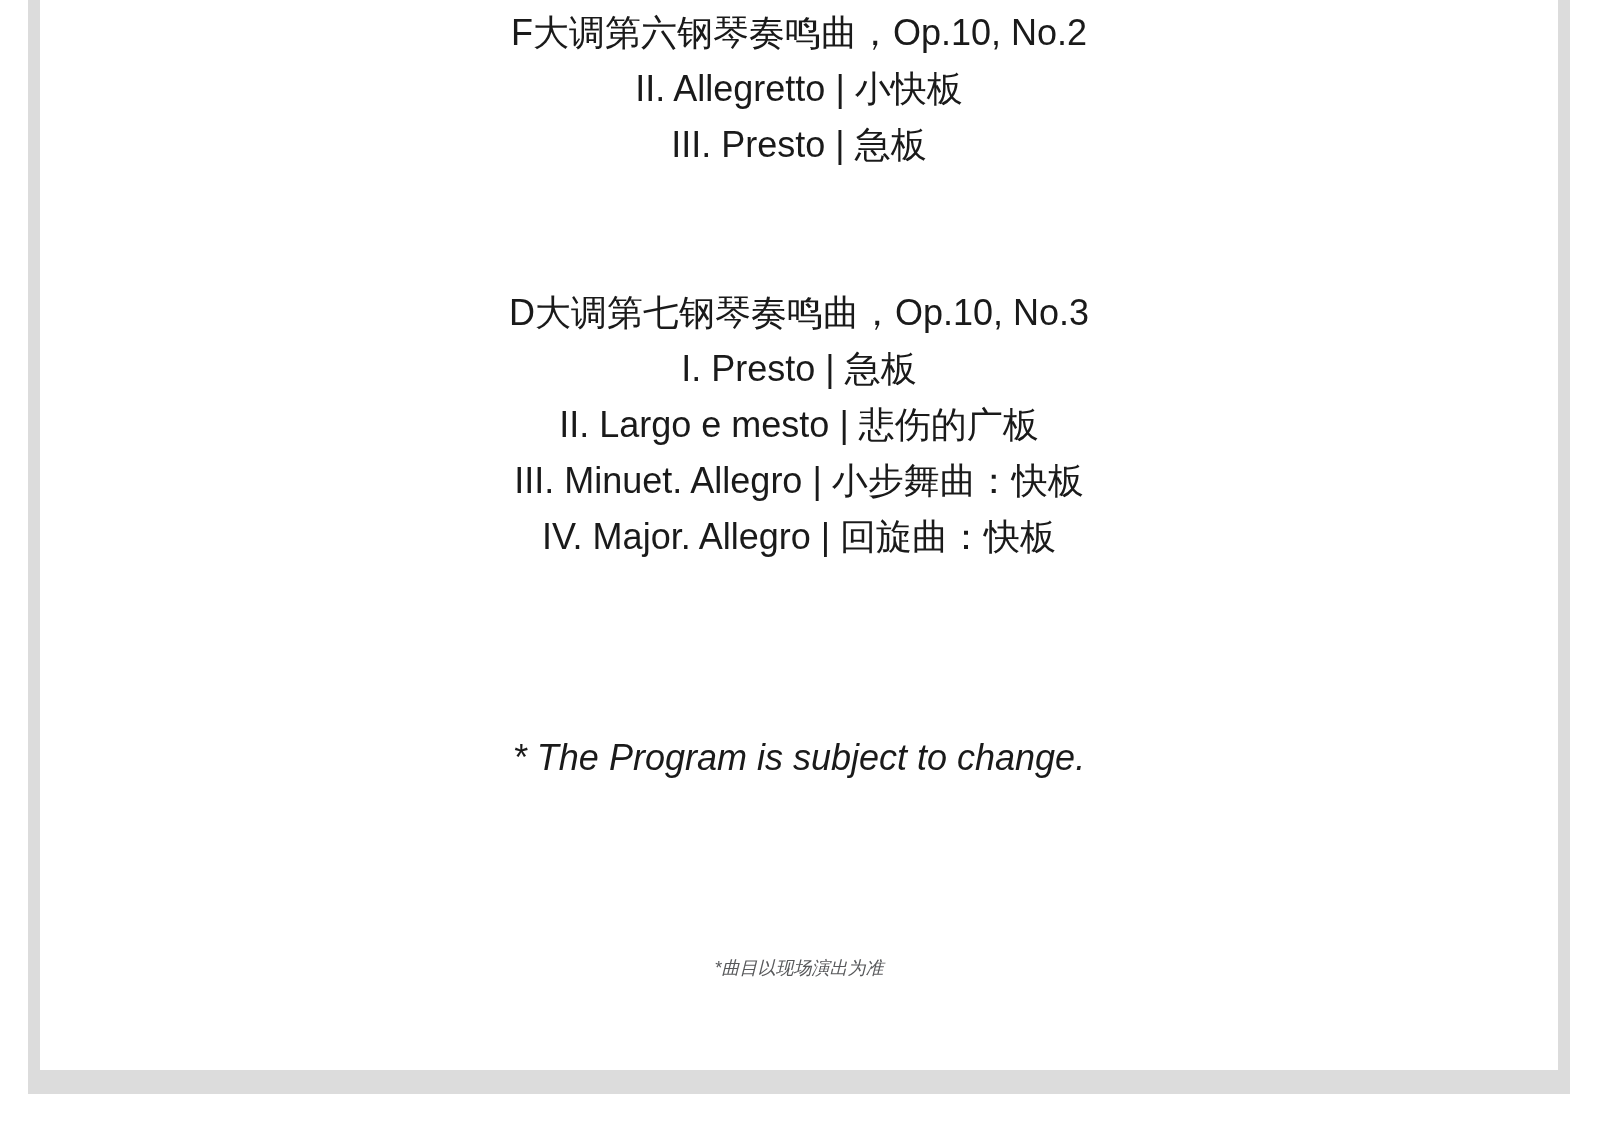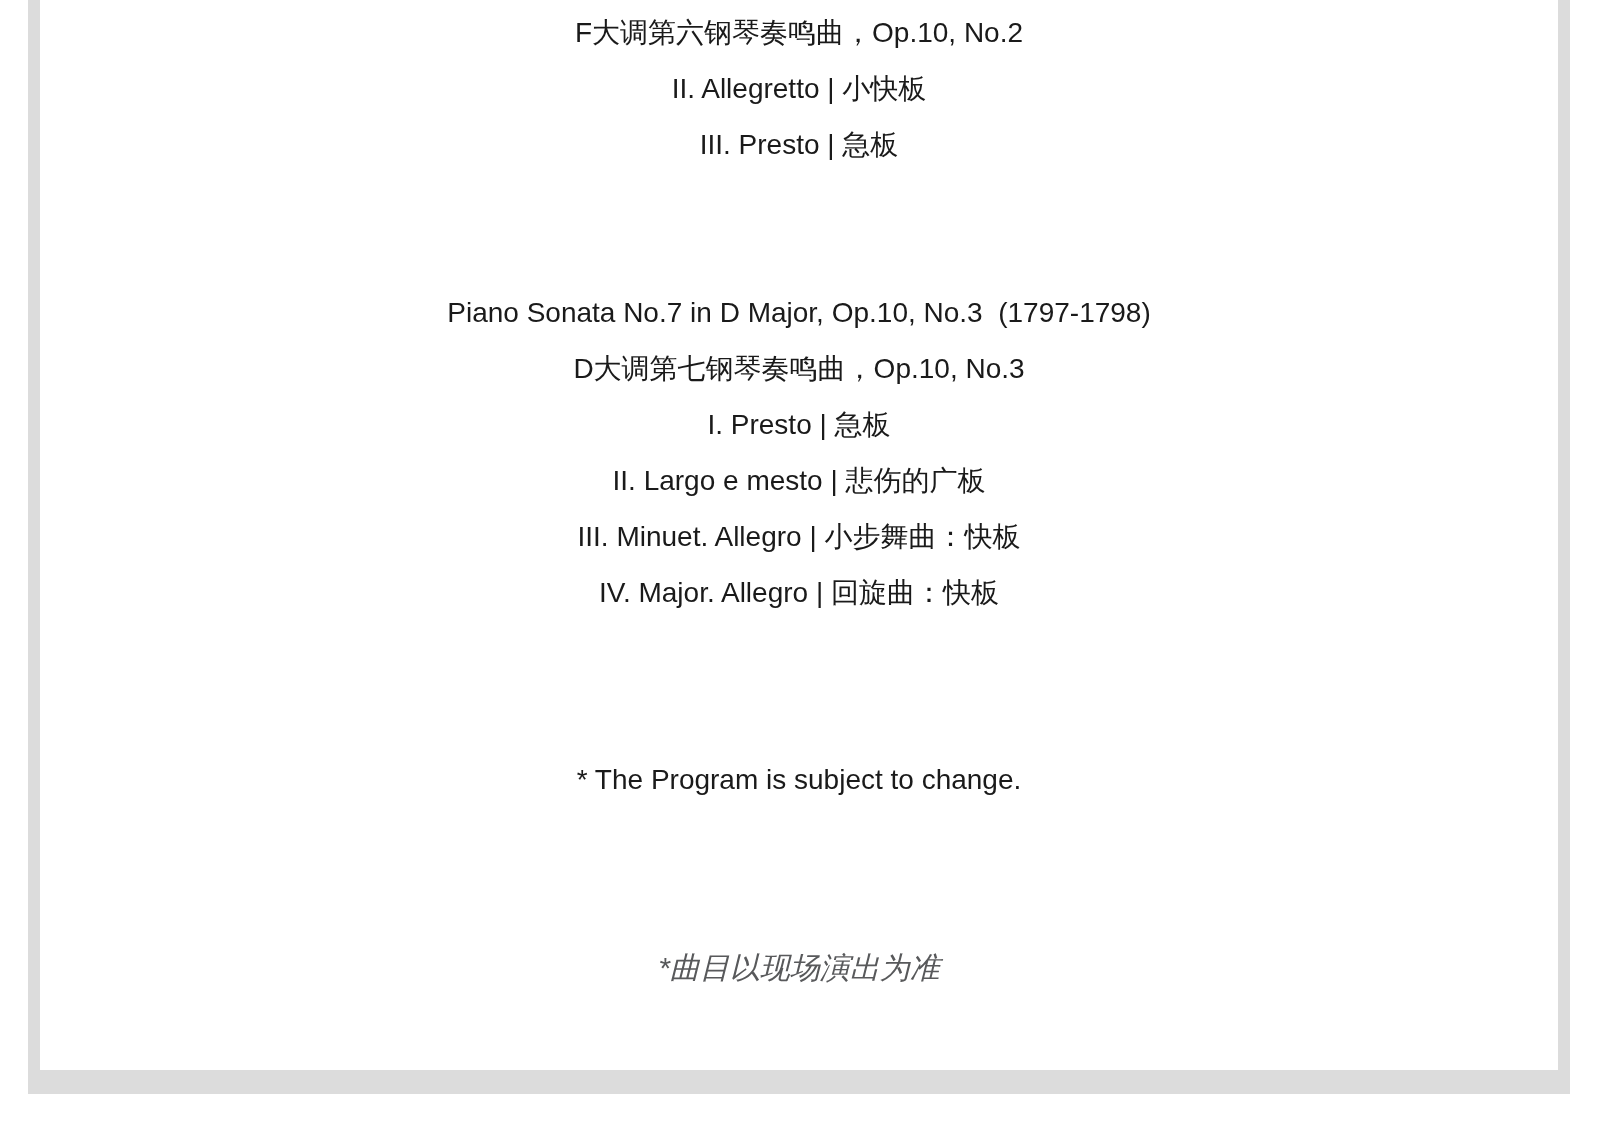--- a/index.html
+++ b/index.html
@@ -25,41 +25,41 @@
     background: #ffffff;
   }
   .block {
     position: absolute;
     left: 0;
     width: 100%;
     text-align: center;
   }
   .block-1 { top: 5px; }
   .block-2 { top: 285px; }
-  .block-3 { top: 755px; }
+  .block-3 { top: 733px; font-style: italic; }
   .line {
     height: 56px;
     line-height: 56px;
-    font-size: 28px;
+    font-size: 36px;
     white-space: pre-wrap;
   }
   .block-3 .line {
     height: 50px;
     line-height: 50px;
   }
   .footnote {
     position: absolute;
     top: 940px;
     left: 0;
     width: 100%;
     height: 56px;
     line-height: 56px;
     text-align: center;
     font-style: italic;
-    font-size: 30px;
+    font-size: 18px;
     color: #58595b;
     white-space: pre-wrap;
   }
 </style>
 </head>
 <body>
 
 <div class="page">
 
   <div class="strip strip-left"></div>
@@ -68,21 +68,20 @@
 
   <main class="content">
 
     <section class="block block-1">
       <div class="line">F大调第六钢琴奏鸣曲，Op.10, No.2</div>
       <div class="line">II. Allegretto | 小快板</div>
       <div class="line">III. Presto | 急板</div>
     </section>
 
     <section class="block block-2">
-      <div class="line">Piano Sonata No.7 in D Major, Op.10, No.3  (1797-1798)</div>
       <div class="line">D大调第七钢琴奏鸣曲，Op.10, No.3</div>
       <div class="line">I. Presto | 急板</div>
       <div class="line">II. Largo e mesto | 悲伤的广板</div>
       <div class="line">III. Minuet. Allegro | 小步舞曲：快板</div>
       <div class="line">IV. Major. Allegro | 回旋曲：快板</div>
     </section>
 
     <section class="block block-3">
       <div class="line">* The Program is subject to change.</div>
     </section>

